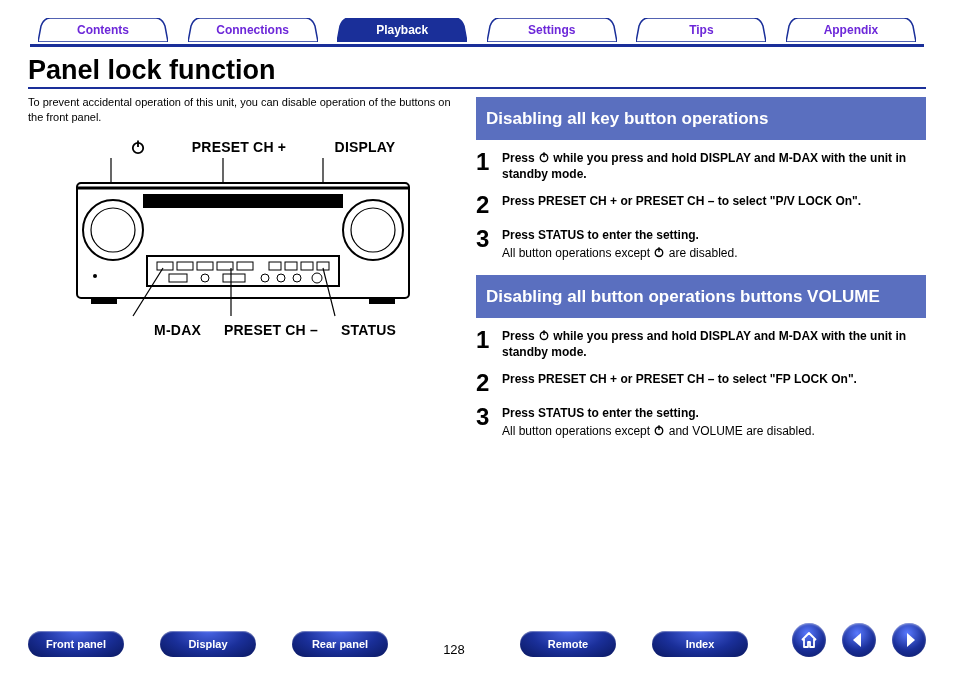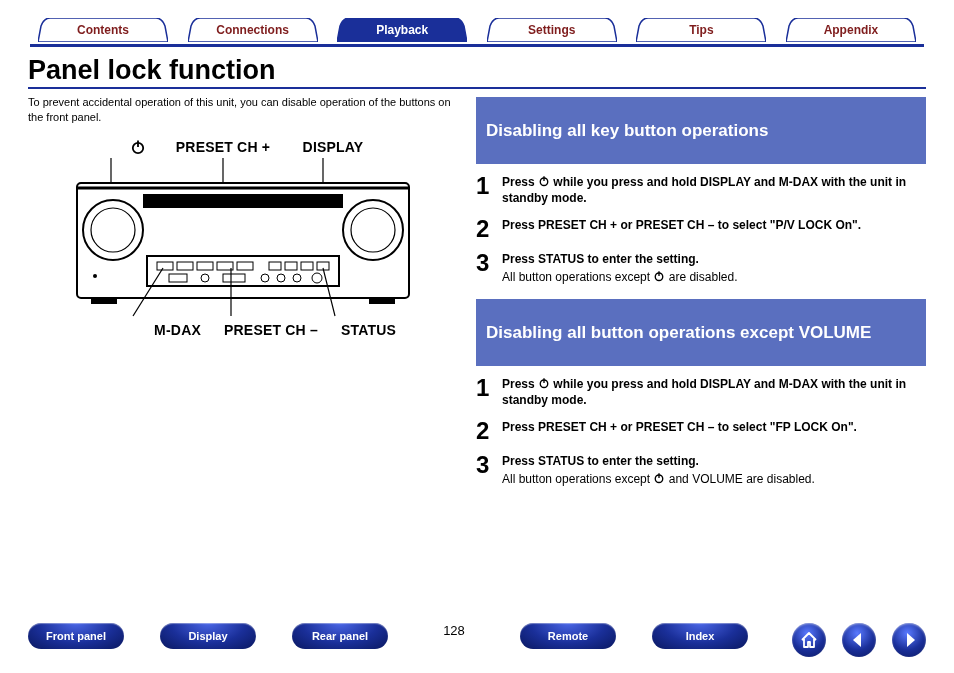--- a/index.html
+++ b/index.html
@@ -1,55 +1,55 @@
 <!DOCTYPE html>
 <html><head>
 <meta charset="utf-8">
 <style>
   html,body{margin:0;padding:0;background:#fff;font-family:Arial,Helvetica,sans-serif;color:#000}
   .page{width:954px;height:673px;position:relative;box-sizing:border-box;padding:18px 28px 0 28px}
   
   .tabs{display:flex;justify-content:space-between;padding:0 10px;height:26px}
   .tab{width:130px;height:24px;position:relative;text-align:center;font-size:12px;font-weight:bold;
-       line-height:24px;color:#7f1d1d;cursor:pointer}
+       line-height:24px;color:#6d28d9;cursor:pointer}
   .tab svg{position:absolute;left:0;top:0}
   .tab span{position:relative;z-index:1}
   .tab.active{color:#fff}
   .tabrule{height:3px;background:#1a2f99;margin:0 2px 8px 2px}
   
   h1{font-size:27px;font-weight:bold;margin:4px 0 1px 0}
   .titlerule{height:2px;background:#1a2f99;margin:0 0 6px 0}
   .intro{font-size:11px;line-height:1.35;max-width:430px;margin:0 0 14px 0}
   
   .cols{display:flex;gap:18px}
   .left{width:430px}
   .right{flex:1}
   
   .diagram-wrap{position:relative;margin-top:8px}
   .toplabels,.botlabels{display:flex;font-weight:bold;font-size:14px;letter-spacing:.2px}
-  .toplabels{margin-left:90px;gap:0;margin-bottom:2px}
+  .toplabels{margin-left:90px;gap:16px;margin-bottom:2px}
   .toplabels > span:nth-child(1){width:40px;text-align:center}
   .toplabels > span:nth-child(2){width:130px;text-align:center}
   .toplabels > span:nth-child(3){width:90px;text-align:center}
   .botlabels{margin-left:88px;gap:0;margin-top:4px}
   .botlabels > span:nth-child(1){width:85px;text-align:right}
   .botlabels > span:nth-child(2){width:140px;text-align:center}
   .botlabels > span:nth-child(3){width:90px;}
   .device-svg{display:block;margin:0 auto}
   
-  .secbar{background:#5a6fbf;color:#fff;font-weight:bold;font-size:17px;padding:23px 10px;margin:2px 0 10px 0;line-height:1.25}
+  .secbar{background:#5a6fbf;color:#fff;font-weight:bold;font-size:17px;padding:11px 10px;margin:2px 0 10px 0;line-height:1.25}
   
   .step{display:flex;margin:0 0 10px 0}
   .step .num{width:26px;font-size:24px;font-weight:bold;line-height:1}
   .step .body{flex:1;font-size:12px;line-height:1.35}
   .step .body .main{font-weight:bold}
   .step .body .sub{font-weight:normal;margin-top:2px}
   .pwr{display:inline-block;vertical-align:-2px}
   
-  .bottom{position:absolute;left:28px;right:28px;bottom:16px;display:flex;align-items:flex-start}
+  .bottom{position:absolute;left:28px;right:28px;bottom:16px;display:flex;align-items:flex-end}
   .pill{width:96px;height:26px;border-radius:13px;color:#fff;font-size:11px;font-weight:bold;
         text-align:center;line-height:26px;margin-right:36px;cursor:pointer;
         background:radial-gradient(ellipse at 50% 0%,#4a66e6 0%,#1a2f99 55%,#0a1860 100%);
         box-shadow:inset 0 1px 1px rgba(255,255,255,.4)}
   .pagenum{width:60px;text-align:center;font-size:13px;margin-right:36px}
   .navicons{margin-left:auto;display:flex;gap:16px}
   .circ{width:34px;height:34px;border-radius:50%;cursor:pointer;display:flex;align-items:center;justify-content:center;
         background:radial-gradient(circle at 45% 30%,#5a7aff 0%,#1a2f99 55%,#0a1860 100%);
         box-shadow:inset 0 1px 2px rgba(255,255,255,.5)}
   .circ svg{display:block}
@@ -198,21 +198,21 @@
         <div class="num">3</div>
         <div class="body">
           <div class="main">Press STATUS to enter the setting.</div>
           <div class="sub">All button operations except <svg class="pwr" width="12" height="12" viewBox="0 0 16 16" style="vertical-align:-1px">
                 <circle cx="8" cy="9" r="5" fill="none" stroke="currentColor" stroke-width="1.8"></circle>
                 <line x1="8" y1="1.5" x2="8" y2="8" stroke="currentColor" stroke-width="1.8"></line>
               </svg> are disabled.</div>
         </div>
       </div>
 
-      <div class="secbar" style="margin-top:14px">Disabling all button operations except VOLUME</div>
+      <div class="secbar" style="margin-top:14px">Disabling all button operations buttons VOLUME</div>
       <div class="step">
         <div class="num">1</div>
         <div class="body">
             <div class="main">Press <svg class="pwr" width="12" height="12" viewBox="0 0 16 16" style="vertical-align:-1px">
                 <circle cx="8" cy="9" r="5" fill="none" stroke="currentColor" stroke-width="1.8"></circle>
                 <line x1="8" y1="1.5" x2="8" y2="8" stroke="currentColor" stroke-width="1.8"></line>
               </svg> while you press and hold DISPLAY and M-DAX with the unit in standby mode.</div>
           </div>
       </div>
       <div class="step">

